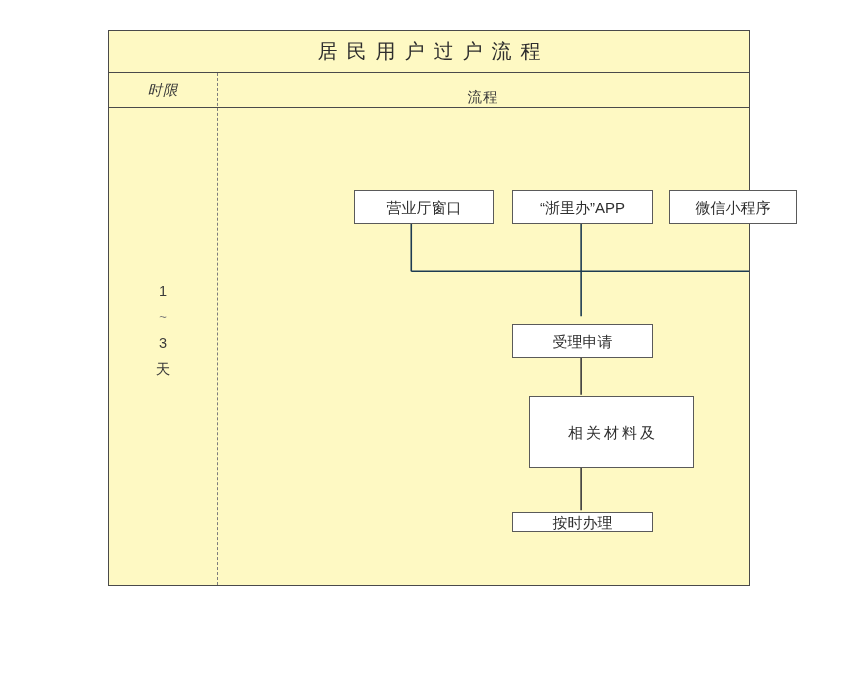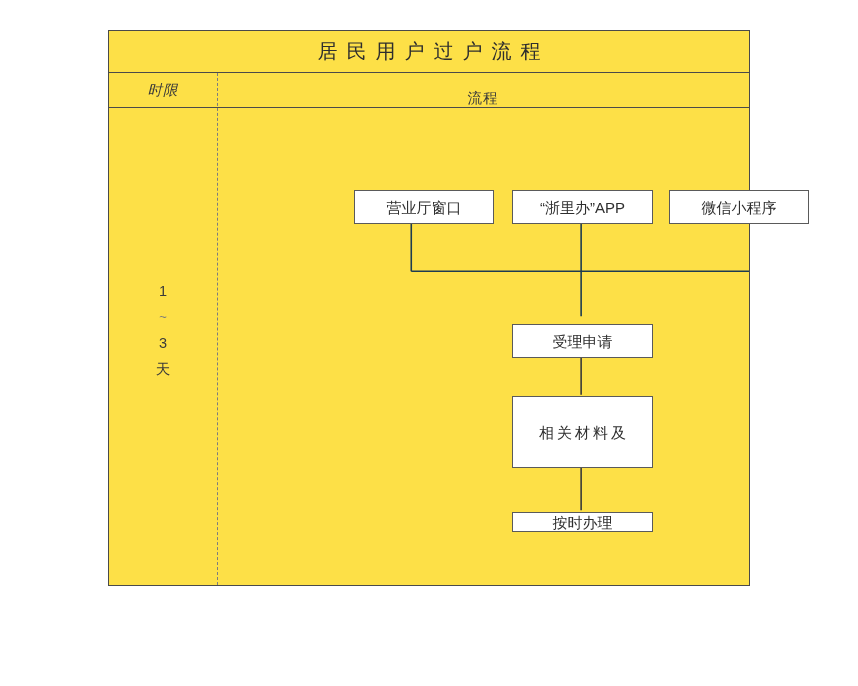--- a/index.html
+++ b/index.html
@@ -18,21 +18,21 @@
 
   
   .table-wrap {
     position: absolute;
     left: 108px;
     top: 30px;
     width: 642px;
     height: 556px;
     border: 1.5px solid #4a4a4a;
     box-sizing: border-box;
-    background: #fde047;
+    background: #fef9c3;
   }
 
   
   .title-row {
     position: absolute;
     left: 0;
     top: 0;
     width: 100%;
     height: 42px;
     border-bottom: 1.5px solid #4a4a4a;
@@ -66,25 +66,25 @@
     width: 108px;
     height: 100%;
     display: flex;
     align-items: center;
     justify-content: center;
     font-style: italic;
   }
   .head-cell-right {
     position: absolute;
     left: 108px;
-    top: 16px;
+    top: 0;
     right: 0;
     height: 100%;
     display: flex;
-    align-items: flex-start;
+    align-items: flex-end;
     justify-content: center;
   }
   .head-text {
     font-size: 14.5px;
     color: #3a3a3a;
     letter-spacing: 1px;
   }
 
   
   .dashed-divider {
@@ -164,23 +164,23 @@
     line-height: 27px;
     white-space: nowrap;
   }
   .node .ln.spaced {
     letter-spacing: 3px;
     text-indent: 3px;
   }
 
   #node-hall      { left: 137px; top: 82px;  width: 140px; height: 34px; }
   #node-app       { left: 295px; top: 82px;  width: 141px; height: 34px; }
-  #node-wechat    { left: 452px; top: 82px;  width: 140px; height: 34px; }
+  #node-wechat    { left: 452px; top: 82px;  width: 128px; height: 34px; }
   #node-accept    { left: 295px; top: 216px; width: 141px; height: 34px; }
-  #node-materials { left: 295px; top: 288px; width: 141px; height: 72px; }
+  #node-materials { left: 312px; top: 288px; width: 165px; height: 72px; }
   #node-handle    { left: 295px; top: 404px; width: 141px; height: 20px; }
 </style>
 </head>
 <body>
 
 <div class="table-wrap">
 
   <div class="title-row">
     <div class="title-text">居民用户过户流程</div>
   </div>

